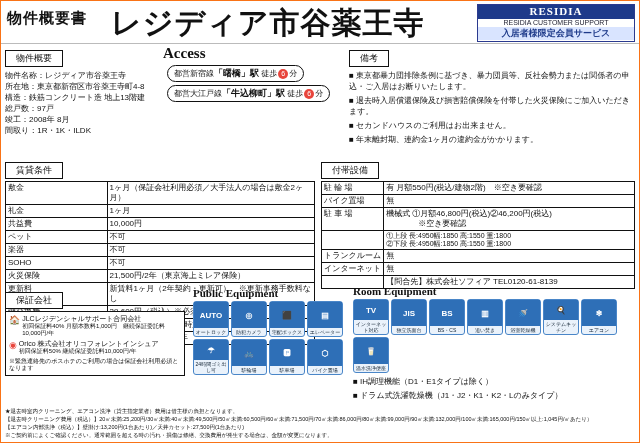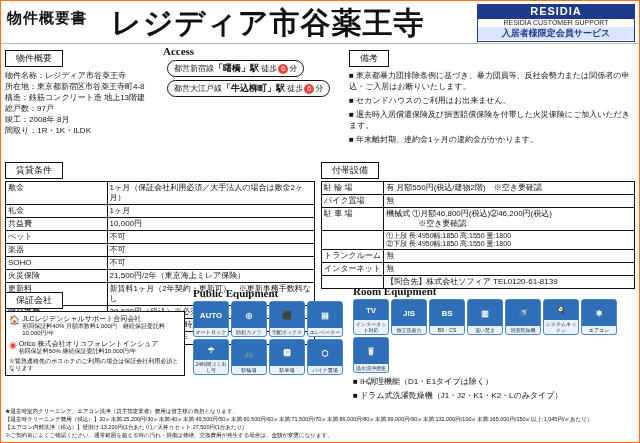--- a/index.html
+++ b/index.html
@@ -6,26 +6,26 @@
   body{width:640px;height:443px;font-family:"Liberation Sans",sans-serif;color:#111;overflow:hidden;}
   .page{position:relative;width:640px;height:443px;box-sizing:border-box;border:1px solid #f97316;background:#fff;}
 
   
   .hdr{position:relative;height:42px;border-bottom:1px solid #bbb;}
   .hdr-title{position:absolute;left:6px;top:8px;font-size:15px;font-weight:bold;letter-spacing:1px;}
   .hdr-main{position:absolute;left:110px;top:2px;font-size:30px;font-weight:bold;letter-spacing:1px;
             font-family:"Liberation Serif",serif;}
   .hdr-right{position:absolute;right:4px;top:3px;width:156px;height:36px;border:1px solid #2b3a8f;}
   .hdr-right .r1{background:#1e3a8a;color:#fff;font-size:9px;text-align:center;line-height:11px;padding:1px 0;letter-spacing:1px;}
-  .hdr-right .r1 b{font-size:11px;}
+  .hdr-right .r1 b{font-size:11px;font-family:Liberation Serif, serif;}
   .hdr-right .r2{font-size:7px;text-align:center;color:#223;line-height:8px;}
   .hdr-right .r3{background:#d9e4ff;color:#1e3a8a;font-size:9px;font-weight:bold;text-align:center;line-height:13px;}
 
   
-  .sect-title{font-size:11px;font-weight:bold;margin:0 0 2px 2px;font-family:"Liberation Serif",serif;}
+  .sect-title{font-size:15px;font-weight:bold;margin:0 0 2px 2px;font-family:"Liberation Serif",serif;}
   .boxlabel{display:inline-block;border:1px solid #111;font-size:9px;padding:1px 10px;background:#fff;}
 
   .col{position:absolute;box-sizing:border-box;}
   .bx{border:1px solid #111;box-sizing:border-box;background:#fff;}
 
   table{border-collapse:collapse;width:100%;font-size:8px;}
   td,th{border:1px solid #111;padding:1px 2px;vertical-align:top;line-height:10px;}
   .lbl{background:#fff;width:52px;white-space:nowrap;}
   .small{font-size:7px;line-height:8px;}
   .tiny{font-size:6px;line-height:7px;}
@@ -93,22 +93,22 @@
         <span>都営大江戸線</span><b>「牛込柳町」駅</b>
         <span>徒歩</span><span class="min-circle">6</span><span>分</span>
       </span>
     </div>
   </div>
 
   <div class="col" style="left:348px;top:46px;width:286px;">
     <div class="boxlabel">備考</div>
     <div style="margin-top:3px;">
       <div class="bl">東京都暴力団排除条例に基づき、暴力団員等、反社会勢力または関係者の申込・ご入居はお断りいたします。</div>
+      <div class="bl">退去時入居償還保険及び損害賠償保険を付帯した火災保険にご加入いただきます。</div>
       <div class="bl">セカンドハウスのご利用はお出来ません。</div>
-      <div class="bl">退去時入居償還保険及び損害賠償保険を付帯した火災保険にご加入いただきます。</div>
       <div class="bl">年末離封期、連約金1ヶ月の違約金がかかります。</div>
     </div>
   </div>
 
   <div class="col" style="left:4px;top:158px;width:310px;">
     <div class="boxlabel">賃貸条件</div>
     <table style="margin-top:2px;">
       <tbody>
           <tr>
             <td class="lbl">敷金</td>

